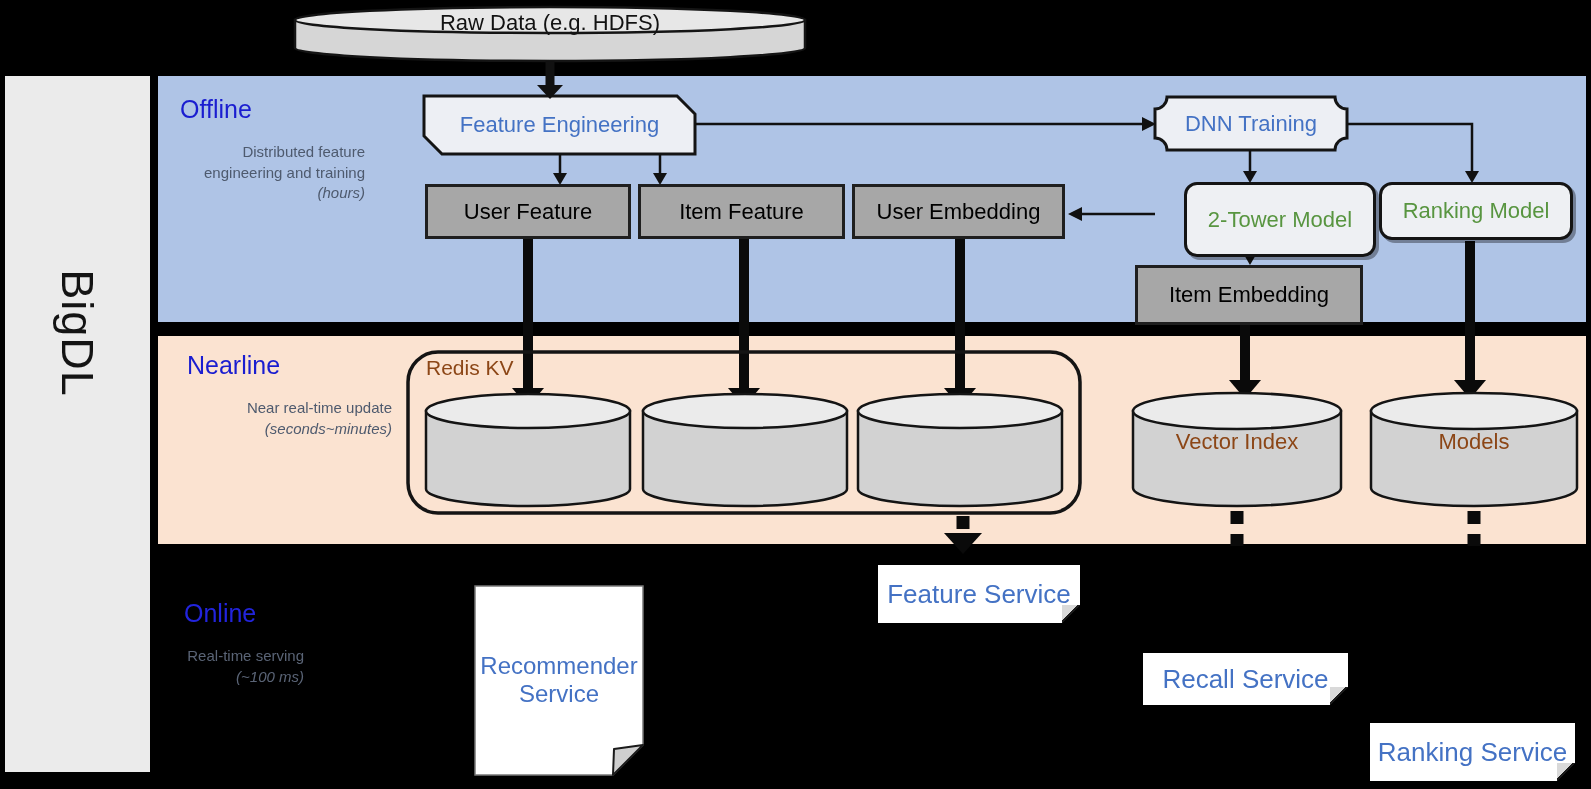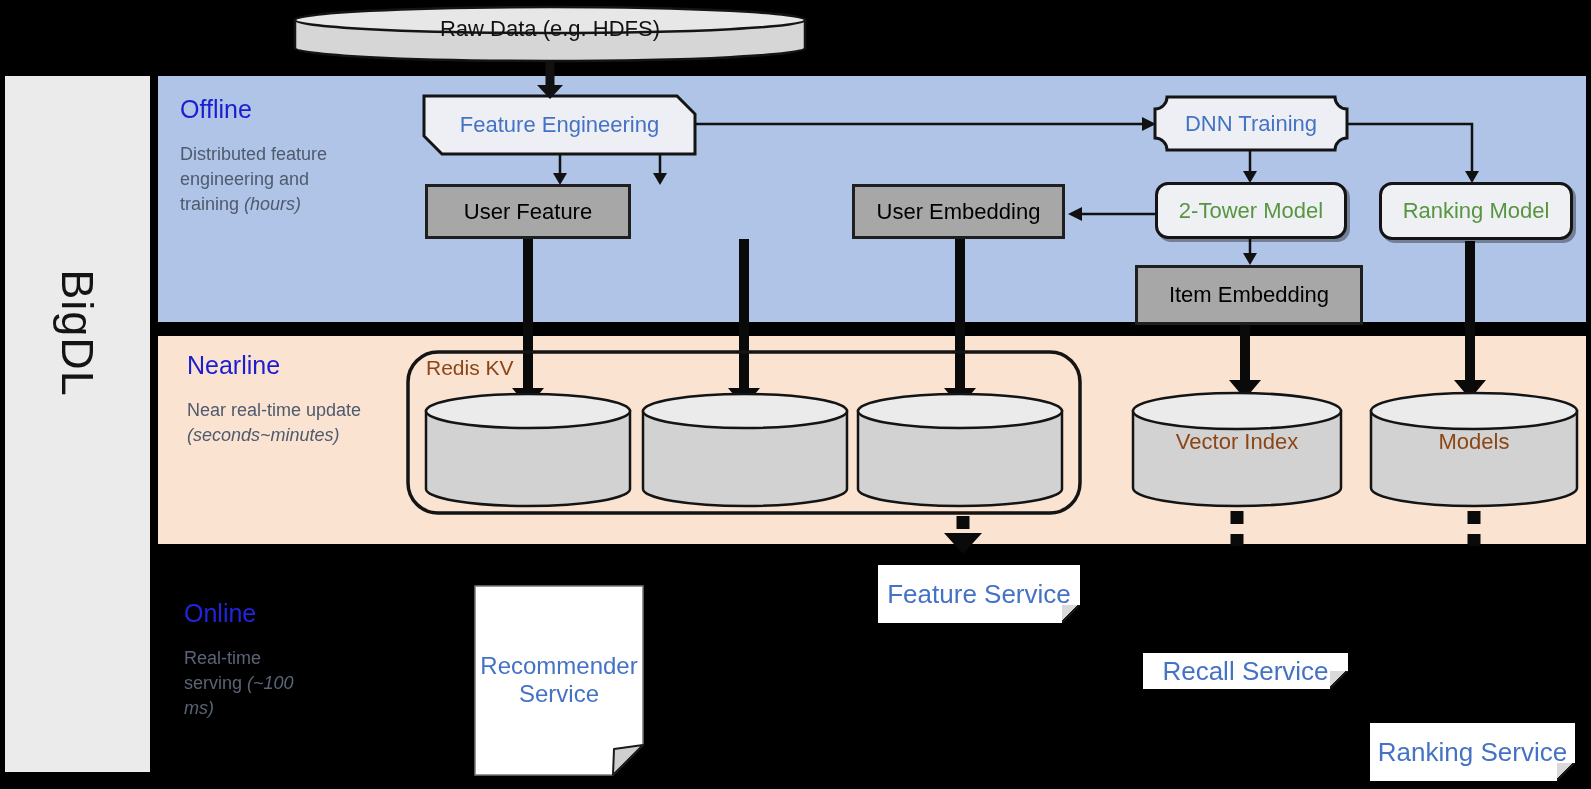--- a/index.html
+++ b/index.html
@@ -11,21 +11,21 @@
   #svg-layer{position:absolute;left:0;top:0;z-index:5;}
   .txt{z-index:10;}
   .node{position:absolute;z-index:10;box-sizing:border-box;}
   .graybox{background:#a7a7a7;border:3px solid #1f1f1f;color:#000000;font-size:22px;}
   .lightround{background:#eef0f3;border:3px solid #141414;border-radius:13px;
               color:#589540;font-size:22px;box-shadow:3px 3px 0 rgba(0,0,0,0.35);}
   .service{background:#ffffff;color:#4472c4;font-size:26px;z-index:10;}
   .fold{position:absolute;right:0;bottom:0;width:18px;height:18px;
         background:linear-gradient(135deg,#d9d9d9 0 42%,#1a1a1a 42% 52%,#000 52% 100%);}
   .sect-title{font-size:25px;font-weight:500;color:#1a1dd0;line-height:1.1;}
-  .sect-desc{font-size:18px;color:#4e5a6e;line-height:1.38;}
+  .sect-desc{font-size:15px;color:#4e5a6e;line-height:1.38;text-align:right;}
   .sect-desc .i{font-style:italic;}
   .bluetext{color:#4472c4;}
   .browntext{color:#8c4616;}
   .blacktext{color:#121212;}
   #online-title{color:#2224dd;}
   #online-desc{color:#5a6476;}
   #bigdl-band{background:#ebebeb;}
   #bigdl-label span{display:block;transform:rotate(90deg);font-size:45px;color:#141414;
                     letter-spacing:1px;white-space:nowrap;}
 </style>
@@ -144,21 +144,21 @@
     <g>
       <path d="M475,586 H643 V745 L613,775 H475 Z" fill="#ffffff" stroke="#777" stroke-width="1.5"></path>
       <path d="M613,775 L643,745 L614,749 Z" fill="#cfcfcf" stroke="#1a1a1a" stroke-width="2" stroke-linejoin="round"></path>
     </g>
   </svg>
 
   <div id="bigdl-label" class="abs ctr txt" style="left:12px;top:255px;width:130px;height:156px;">
     <span>BigDL</span>
   </div>
 
-  <div class="abs ctr txt blacktext" style="left:320px;top:6px;width:460px;height:46px;font-size:22px;">
+  <div class="abs ctr txt blacktext" style="left:320px;top:0;width:460px;height:46px;font-size:22px;">
       <span>Raw Data (e.g. HDFS)</span>
     </div>
 
   <div class="abs txt sect-title" id="offline-title" style="left:180px;top:96px;width:220px;">Offline</div>
   <div class="abs txt sect-desc" style="left:180px;top:142px;width:185px;">
     <span>Distributed feature engineering and training</span>
     <span class="i">(hours)</span>
   </div>
 
   <div class="abs txt sect-desc" style="left:187px;top:398px;width:205px;">
@@ -170,36 +170,37 @@
   <div class="abs txt sect-title" id="online-title" style="left:184px;top:600px;width:220px;">Online</div>
   <div class="abs txt sect-desc" id="online-desc" style="left:184px;top:646px;width:120px;">
     <span>Real-time serving</span>
     <span class="i">(~100 ms)</span>
   </div>
 
   <div class="abs ctr txt bluetext" style="left:424px;top:96px;width:271px;height:58px;font-size:22px;">Feature Engineering</div>
   <div class="abs ctr txt bluetext" style="left:1155px;top:97px;width:192px;height:53px;font-size:22px;">DNN Training</div>
 
   <div class="node ctr graybox" style="left:425px;top:184px;width:206px;height:55px;">User Feature</div>
+  <div class="node ctr graybox" style="left:638px;top:184px;width:207px;height:55px;">Item Feature</div>
   <div class="node ctr graybox" style="left:852px;top:184px;width:213px;height:55px;">User Embedding</div>
-  <div class="node ctr lightround" style="left:1155px;top:182px;width:192px;height:57px;">2-Tower Model</div>
+  <div class="node ctr lightround" style="left:1184px;top:182px;width:192px;height:75px;">2-Tower Model</div>
   <div class="node ctr lightround" style="left:1379px;top:182px;width:194px;height:58px;">Ranking Model</div>
   <div class="node ctr graybox" style="left:1135px;top:265px;width:228px;height:60px;">Item Embedding</div>
 
   <div class="abs txt browntext" style="left:426px;top:356px;width:160px;font-size:21px;">Redis KV</div>
   <div class="abs ctr txt browntext" style="left:1133px;top:418px;width:208px;height:48px;font-size:22px;">Vector Index</div>
   <div class="abs ctr txt browntext" style="left:1371px;top:418px;width:206px;height:48px;font-size:22px;">Models</div>
 
   <div class="abs ctr txt bluetext" style="left:480px;top:590px;width:158px;height:180px;font-size:24px;">Recommender Service</div>
 
   <div class="node ctr service" style="left:878px;top:565px;width:202px;height:58px;">
     <span>Feature Service</span>
     <span class="fold"></span>
   </div>
-  <div class="node ctr service" style="left:1143px;top:653px;width:205px;height:36px;">
+  <div class="node ctr service" style="left:1143px;top:653px;width:205px;height:52px;">
     <span>Recall Service</span>
     <span class="fold"></span>
   </div>
   <div class="node ctr service" style="left:1370px;top:723px;width:205px;height:58px;">
     <span>Ranking Service</span>
     <span class="fold"></span>
   </div>
 
 </div>
 

